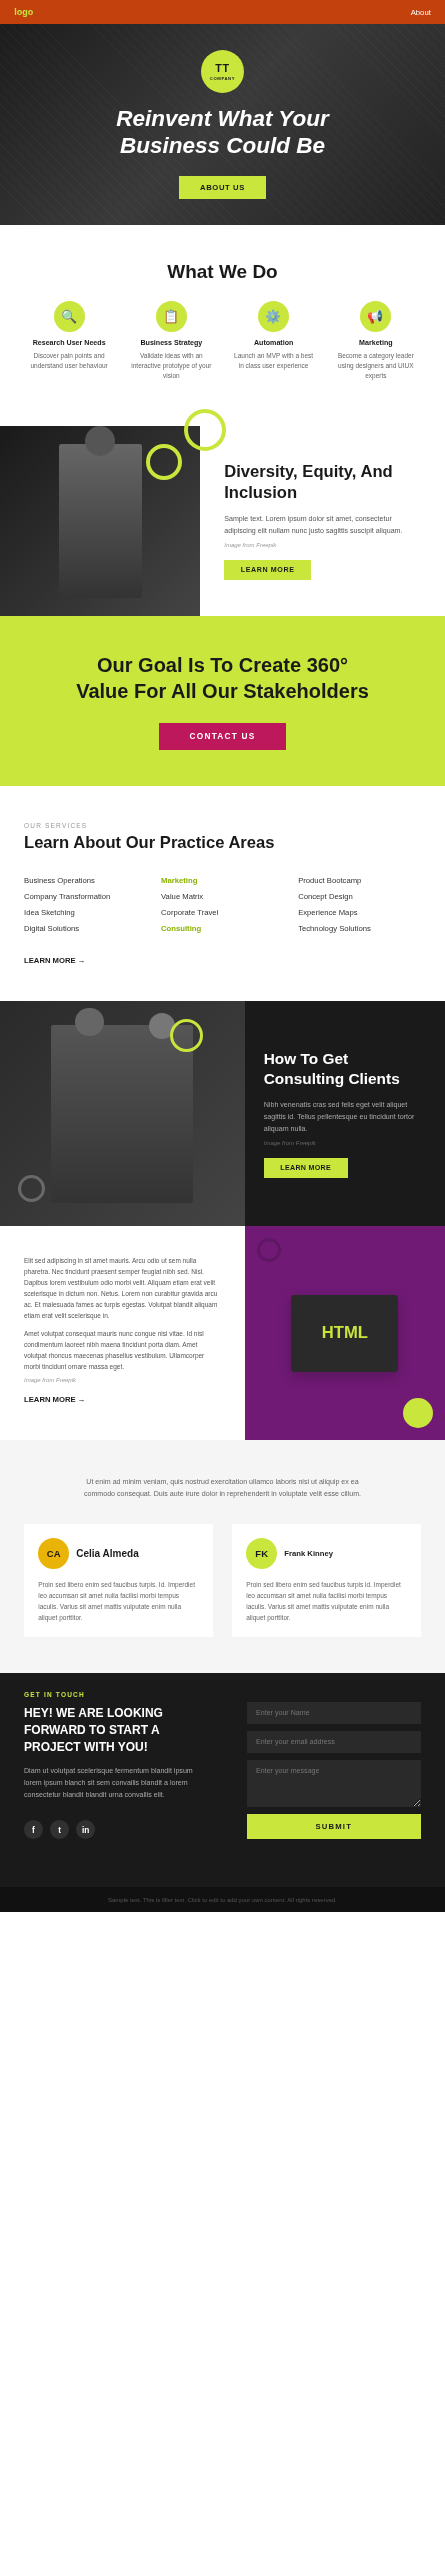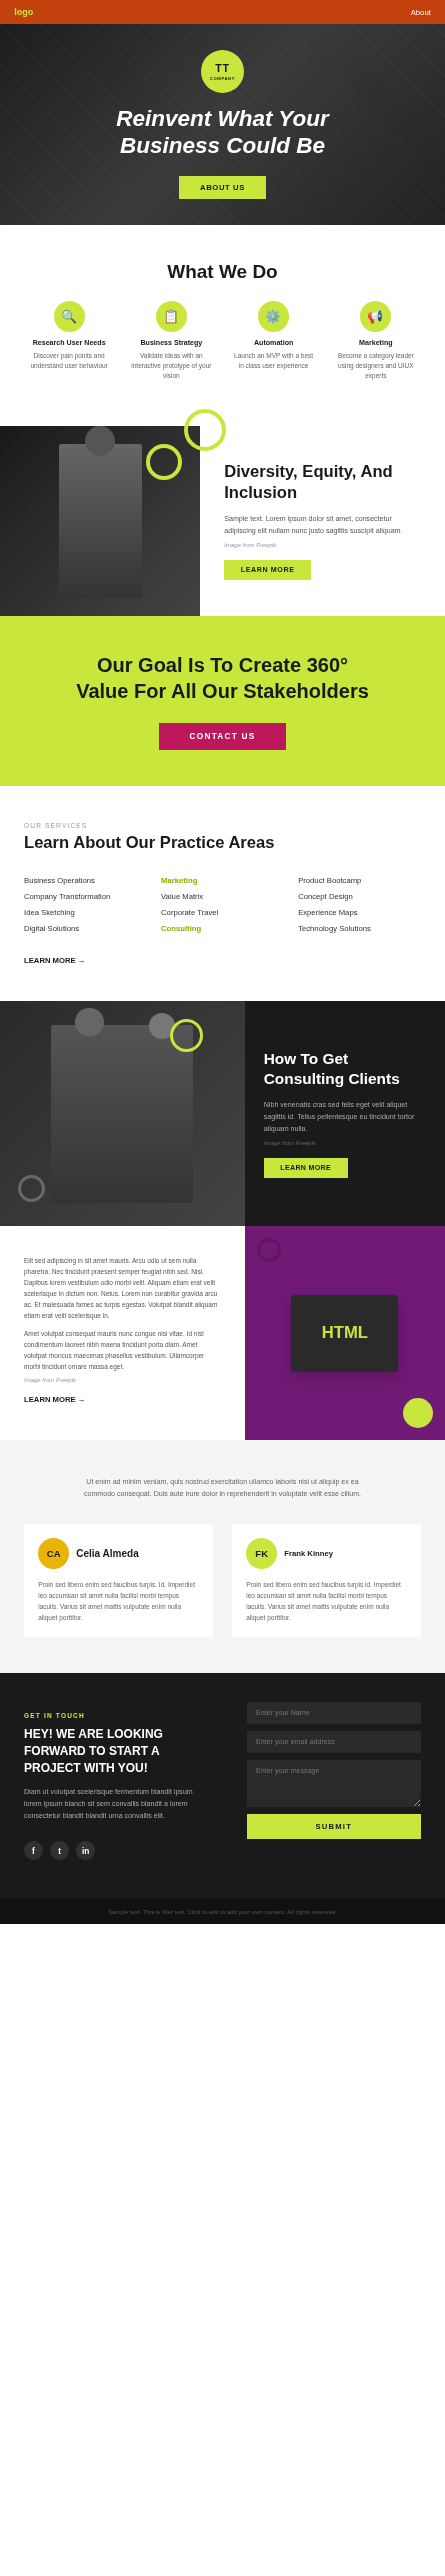--- a/index.html
+++ b/index.html
@@ -175,21 +175,21 @@
           <span>FK</span>
         </div>
         <span style="font-weight:bold;font-size:7.7px;color:#1a1a1a;">Frank Kinney</span>
       </div>
       <p style="font-size:6.5px;color:#666;line-height:1.7;">Proin sed libero enim sed faucibus turpis id. Imperdiet leo accumsan sit amet nulla facilisi morbi tempus iaculis. Varius sit amet mattis vulputate enim nulla aliquet porttitor.</p>
     </div>
   </div>
 </section>
 
 <section style="background:#1a1a1a;display:flex;min-height:214px;">
-  <div style="width:50%;padding:39px 24px;">
+  <div style="width:50%;padding:18px 24px;">
     <p style="font-size:6.5px;color:#c8e63c;letter-spacing:1.2px;text-transform:uppercase;margin-bottom:7.1px;font-weight:bold;">GET IN TOUCH</p>
     <h2 style="font-size:12px;font-weight:bold;color:#fff;margin-bottom:9.5px;line-height:1.4;">HEY! WE ARE LOOKING FORWARD TO START A PROJECT WITH YOU!</h2>
     <p style="font-size:7.1px;color:#aaa;line-height:1.7;margin-bottom:19px;">Diam ut volutpat scelerisque fermentum blandit ipsum lorem ipsum blanch sit sem convallis blandit a lorem consectetur blandit blandit urna convallis elit.</p>
     <div style="display:flex;gap:7.1px;">
       <div style="width:19px;height:19px;background:rgba(255,255,255,0.1);border-radius:50%;display:flex;align-items:center;justify-content:center;color:#fff;font-size:8.3px;cursor:pointer;font-weight:bold;">f</div>
       <div style="width:19px;height:19px;background:rgba(255,255,255,0.1);border-radius:50%;display:flex;align-items:center;justify-content:center;color:#fff;font-size:8.3px;cursor:pointer;font-weight:bold;">t</div>
       <div style="width:19px;height:19px;background:rgba(255,255,255,0.1);border-radius:50%;display:flex;align-items:center;justify-content:center;color:#fff;font-size:8.3px;cursor:pointer;font-weight:bold;">in</div>
     </div>
   </div>
   <div style="width:50%;padding:28.5px 24px;display:flex;flex-direction:column;gap:7.1px;">

